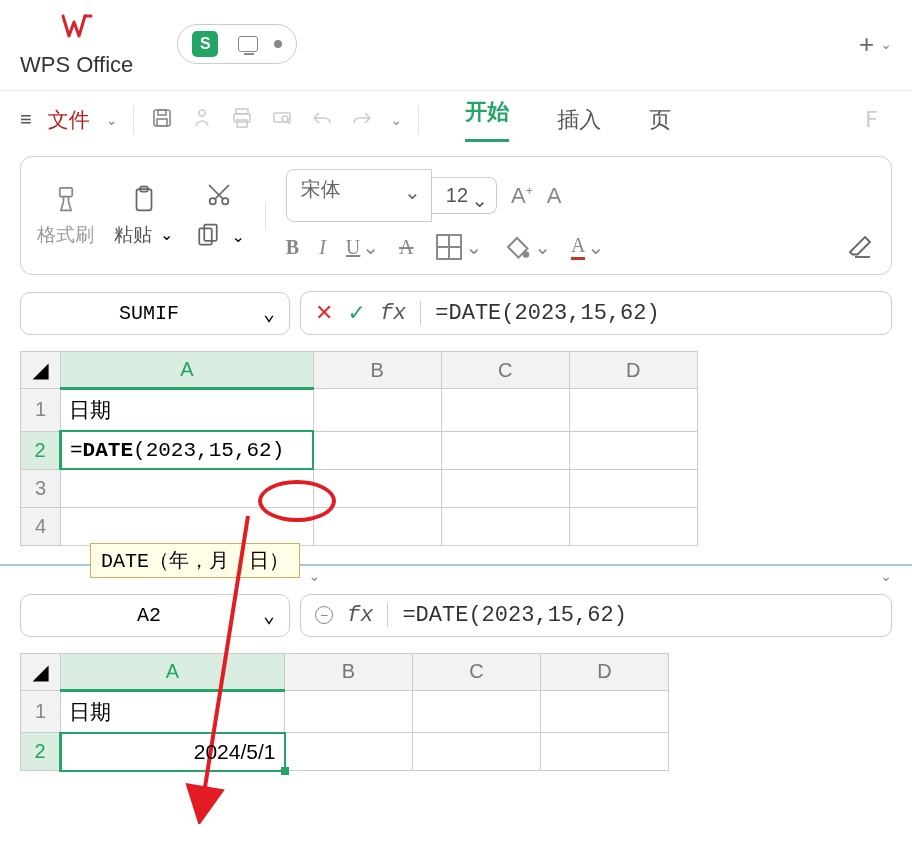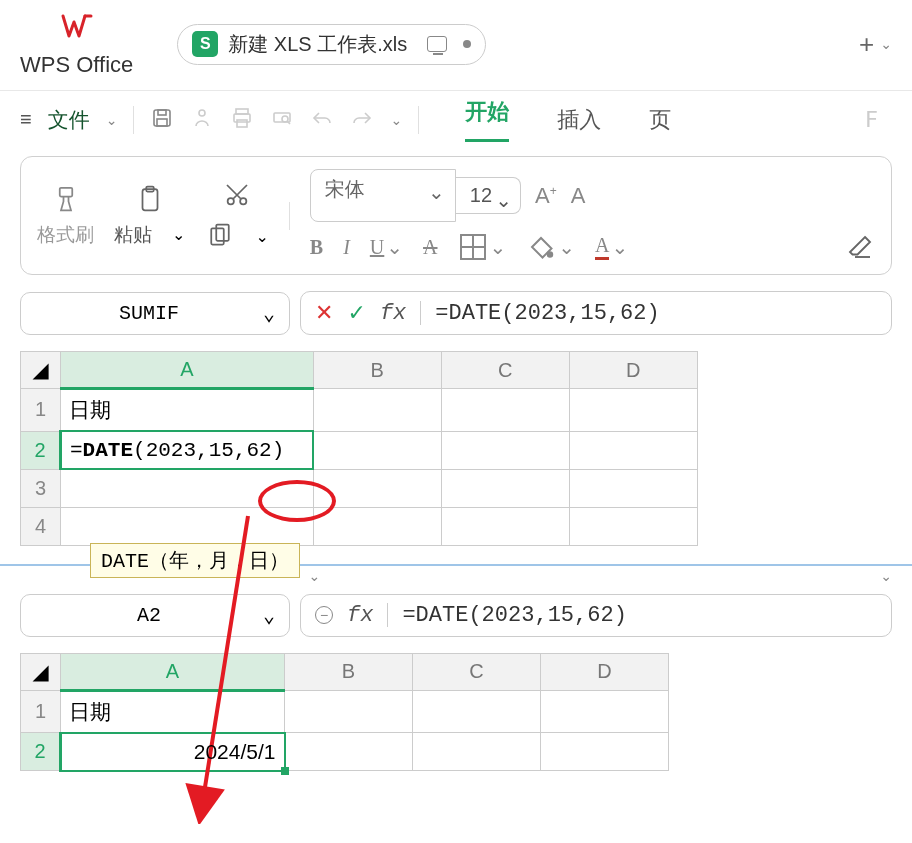--- a/index.html
+++ b/index.html
@@ -15,36 +15,36 @@
 .tab-label { font-size: 20px; color: #333; }
 .tab-device { width: 20px; height: 16px; border: 1.5px solid #888; border-radius: 3px; position: relative; margin-left: 10px; }
 .tab-device::after{content:"";position:absolute;bottom:-4px;left:5px;width:10px;height:2px;background:#888;}
 .tab-dot { width: 8px; height: 8px; background: #888; border-radius: 50%; margin-left: 6px; }
 .plus-menu { margin-left: auto; display: flex; align-items: center; gap: 6px; color: #666; font-size: 26px; }
 .chevron-sm { font-size: 14px; color: #888; }
 
 
 .menurow { display: flex; align-items: center; padding: 6px 20px; gap: 16px; border-top: 1px solid #e8e8e8; }
 .hamburger { font-size: 20px; color: #555; }
-.file-label { font-size: 21px; color: #14532d; }
+.file-label { font-size: 21px; color: #b91c1c; }
 .menurow .chev { font-size: 14px; color: #888; }
 .vr { width: 1px; height: 28px; background: #e0e0e0; }
 .icon-col { color: #888; }
 .menurow svg { width: 24px; height: 24px; }
 .tabs-r { display: flex; gap: 48px; margin-left: 30px; font-size: 22px; color: #555; align-items:center;}
 .tab-active { color: #22a565; font-weight: 600; border-bottom: 3px solid #22a565; padding-bottom: 12px; }
 .col-f { margin-left: auto; color: #ccc; font-size: 22px; padding: 0 14px; font-family: monospace; }
 
 
 .ribbon { border: 1px solid #d0d0d0; border-radius: 12px; margin: 8px 20px; padding: 12px 16px; display: flex; gap: 20px; align-items: center; }
 .rgroup { display: flex; flex-direction: column; align-items: center; gap: 8px; }
 .rgroup .lbl { font-size: 19px; color: #999; font-family: Liberation Serif, serif; }
 .rgroup .lbl-dk { color: #555; }
 .ribbon svg { width: 30px; height: 30px; }
-.rrow { display: flex; align-items: center; gap: 20px; }
+.rrow { display: flex; align-items: center; gap: 8px; }
 .font-area { display:flex; flex-direction:column; gap:10px; flex:1;}
 .font-select { display:flex; align-items:center;}
 .font-name-box { border:1px solid #ccc; border-radius:8px 0 0 8px; padding:6px 90px 18px 14px; font-size:20px; position:relative; color:#666;}
 .font-name-box .chev{position:absolute; right:10px; top:10px;}
 .font-size-box { border:1px solid #ccc; border-left:none; border-radius:0 8px 8px 0; padding:6px 28px 6px 14px; font-size:20px; position:relative; color:#555;}
 .font-size-box .chev{position:absolute; right:8px; top:10px;}
 .aplus{ font-size:22px; color:#888; margin-left:14px; position:relative;}
 .aplus sup{font-size:12px;}
 .font-tools{ display:flex; gap:20px; align-items:center; color:#888; font-size:20px;}
 .ft-item{display:flex; align-items:center; gap:2px;}
@@ -97,21 +97,20 @@
 <div class="titlebar">
   <div class="wps-logo">
     <svg class="wps-logo-icon" viewBox="0 0 32 32">
       <path d="M2 6 L8 26 L13 12 L18 26 L24 6" stroke="#d8232a" stroke-width="3" fill="none" stroke-linejoin="round" stroke-linecap="round"></path>
       <path d="M24 6 L30 6" stroke="#d8232a" stroke-width="3" stroke-linecap="round"></path>
     </svg>
     <span class="wps-text">WPS Office</span>
   </div>
   <div class="tab-pill">
     <div class="tab-icon-s">S</div>
-    <span class="tab-label">新建 XLS 工作表.xls</span>
     <div class="tab-device"></div>
     <div class="tab-dot"></div>
   </div>
   <div class="plus-menu">
     <span>+</span>
     <span class="chevron-sm">⌄</span>
   </div>
 </div>
 
 <div class="menurow">

